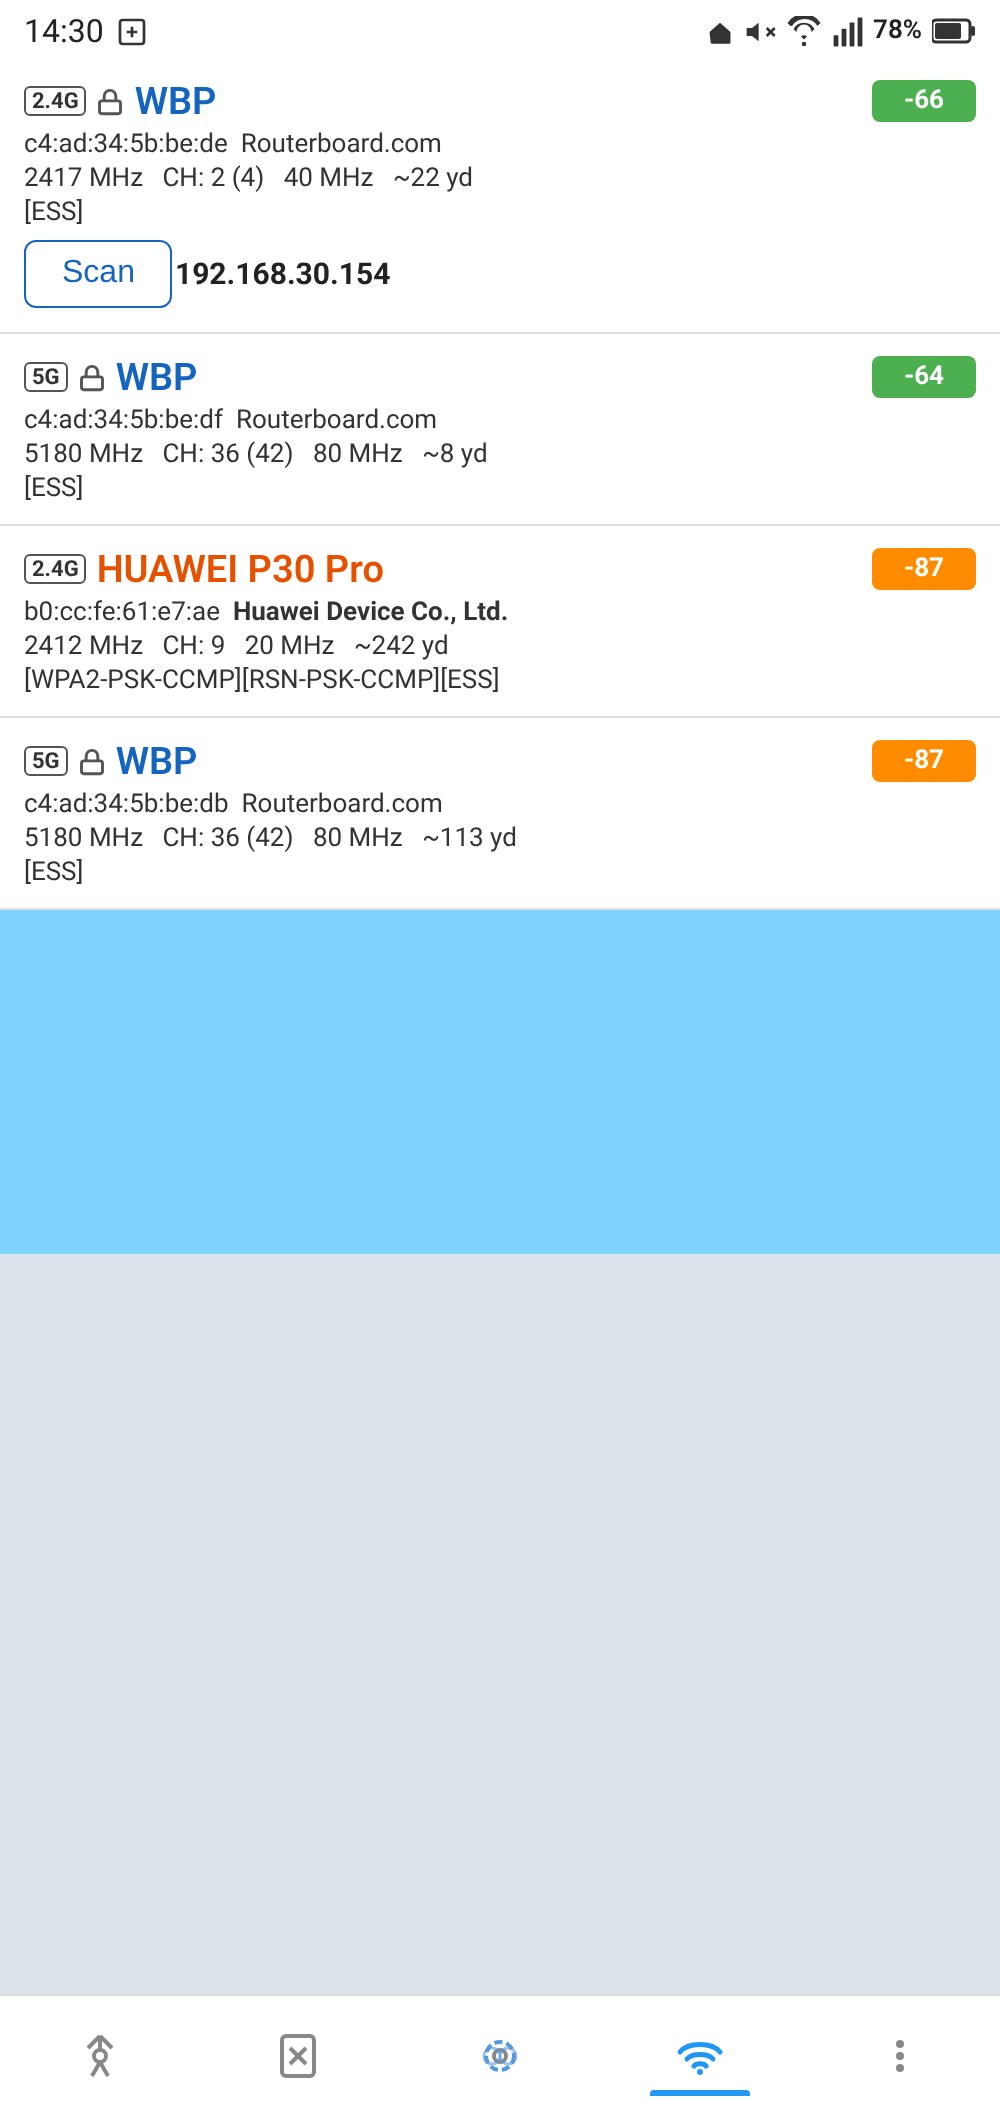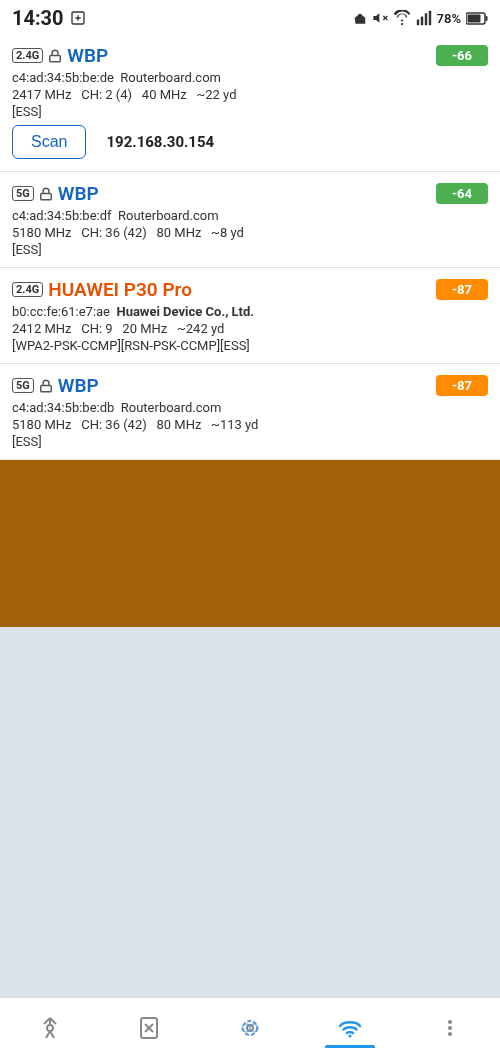--- a/index.html
+++ b/index.html
@@ -20,26 +20,26 @@
       background: #fff;
       display: flex;
       justify-content: space-between;
       align-items: center;
       padding: 6px 12px 4px 12px;
       font-size: 14px;
       font-weight: 600;
     }
     .status-left { display: flex; align-items: center; gap: 6px; }
     .status-right { display: flex; align-items: center; gap: 5px; font-size: 13px; }
-    .status-time { font-size: 20px; font-weight: 700; }
+    .status-time { font-size: 16px; font-weight: 400; }
 
     
     .main-content {
       flex: 1;
-      background: #a16207;
+      background: #7dd3fc;
     }
 
     
     .network-card {
       border-bottom: 1px solid #e0e0e0;
       padding: 10px 12px 10px 12px;
       background: #fff;
     }
 
     .network-header {
@@ -105,21 +105,21 @@
 
     .network-flags {
       font-size: 13px;
       color: #333;
     }
 
     
     .scan-row {
       display: flex;
       align-items: center;
-      gap: 20px;
+      gap: 1px;
       margin: 6px 0 2px 0;
     }
 
     .scan-button {
       border: 1.5px solid #1565C0;
       border-radius: 6px;
       color: #1565C0;
       background: #fff;
       padding: 7px 18px;
       font-size: 16px;

